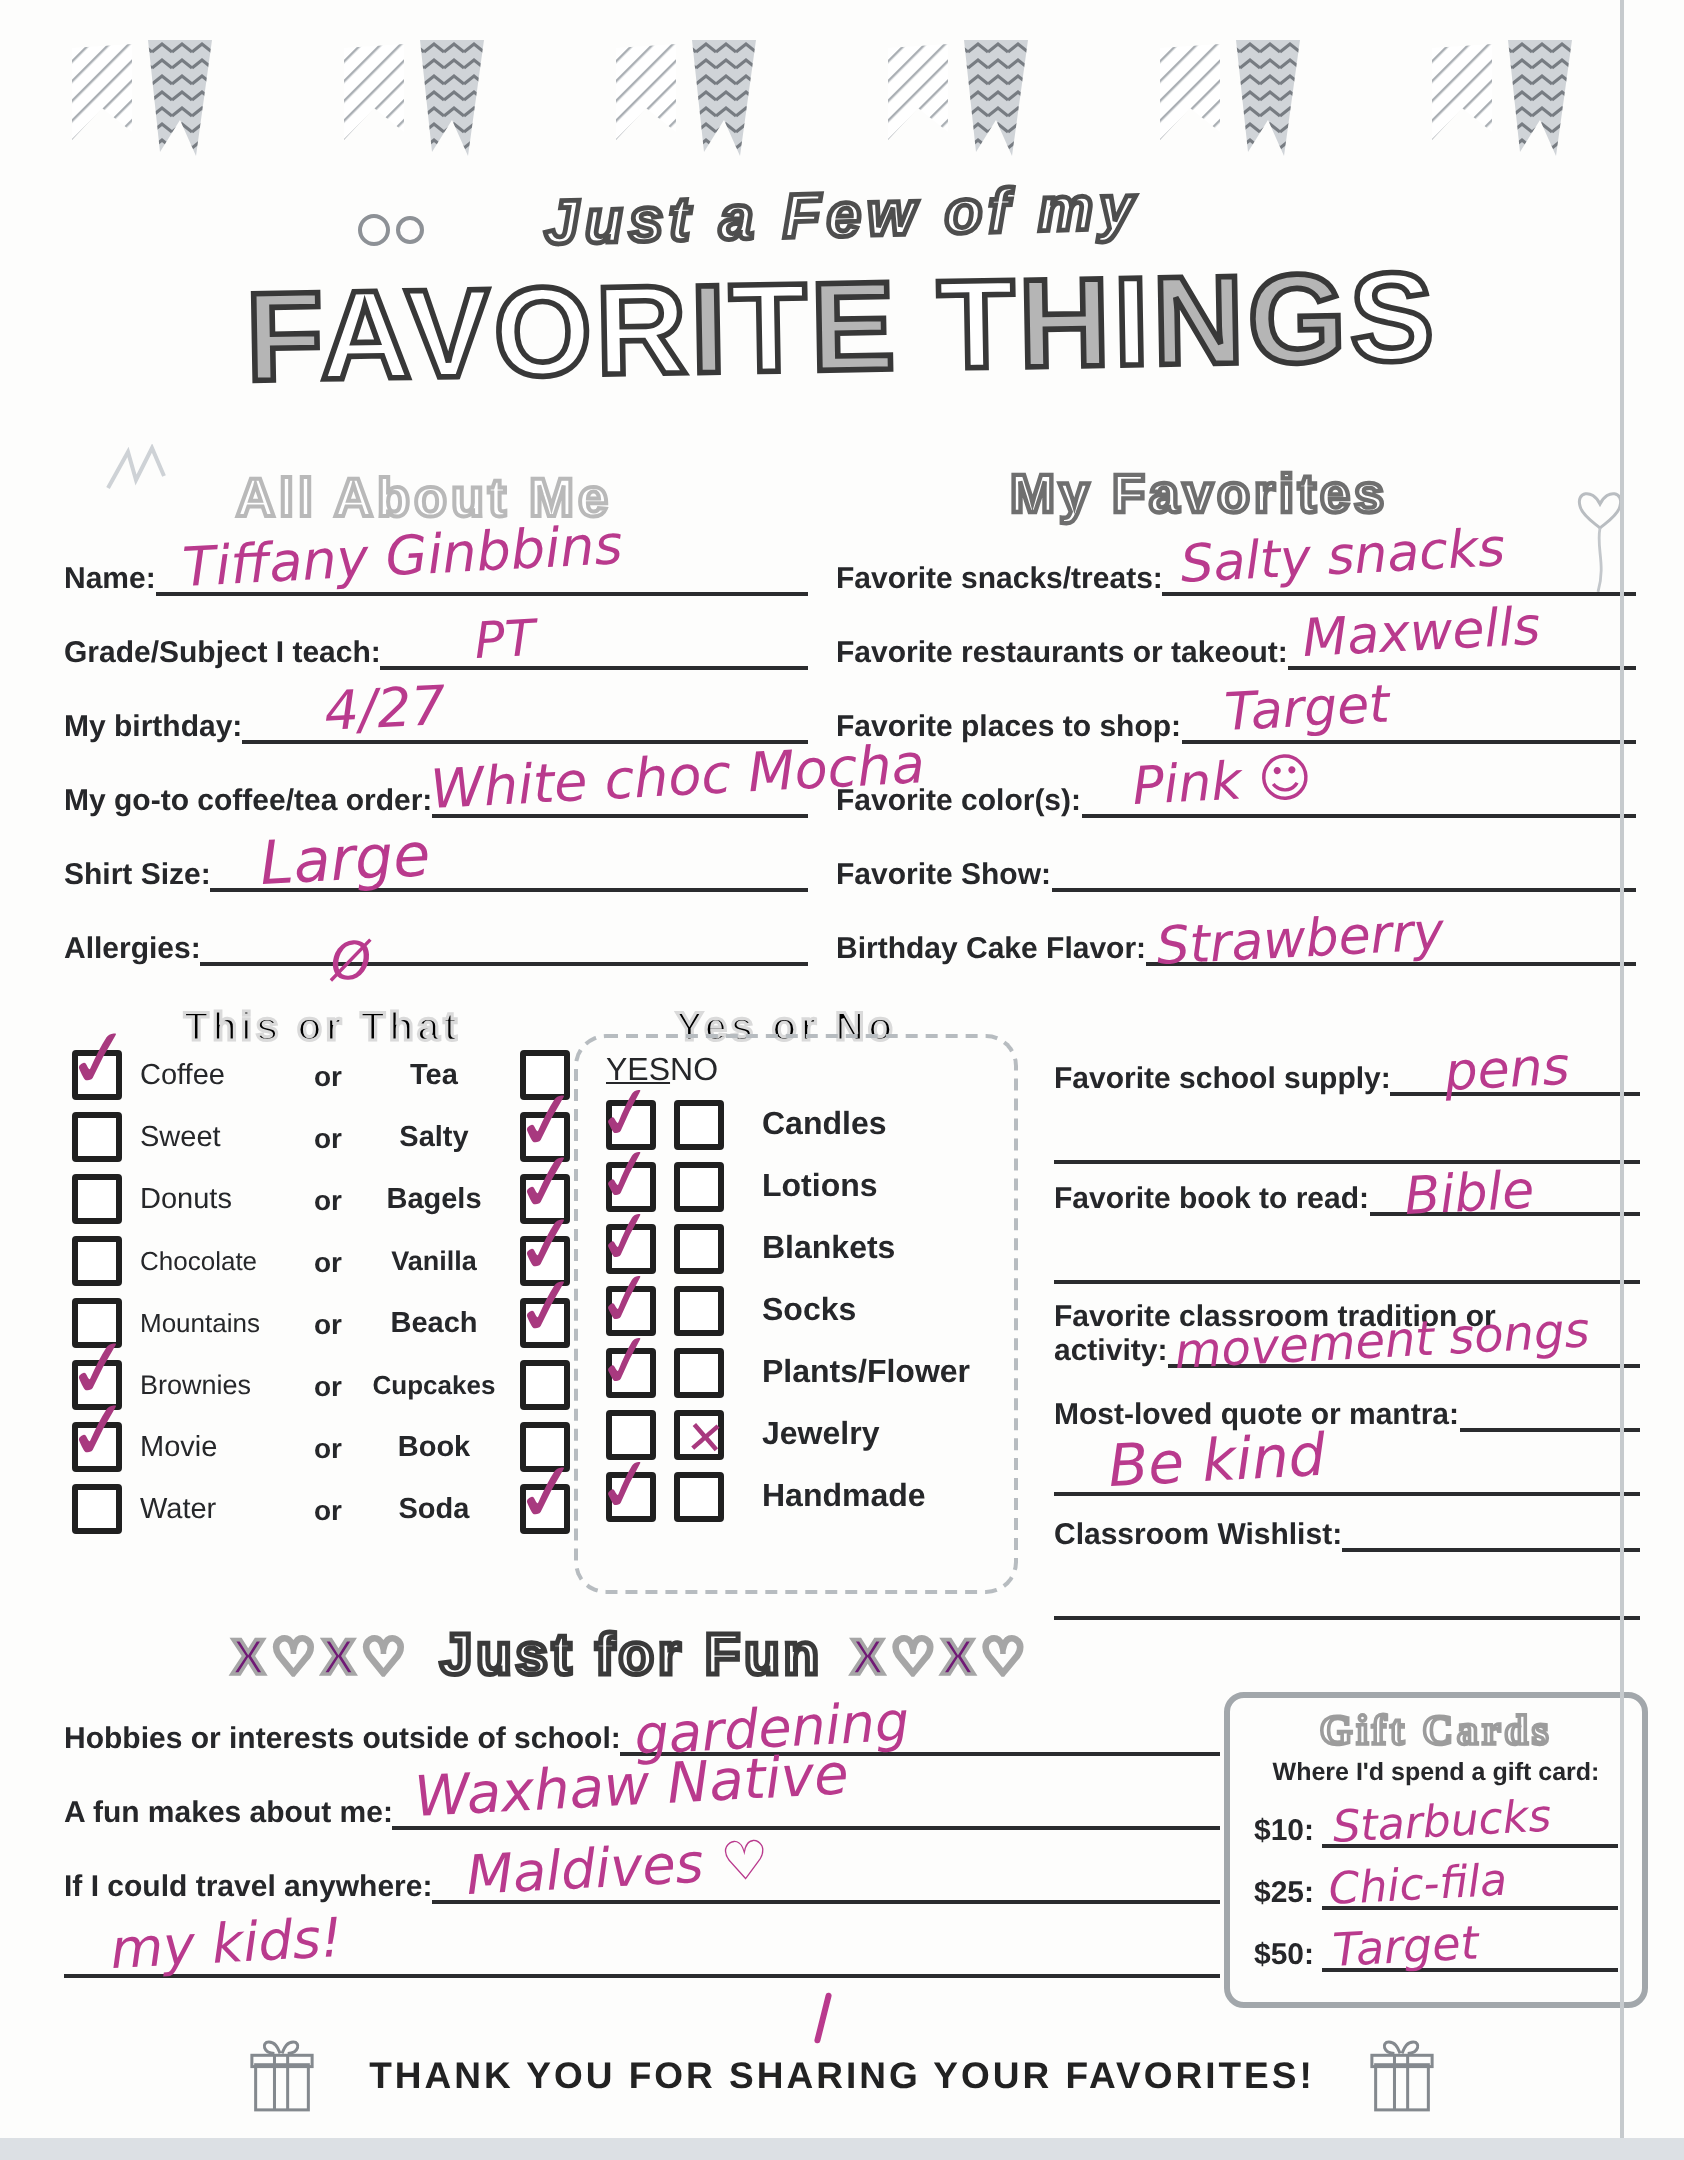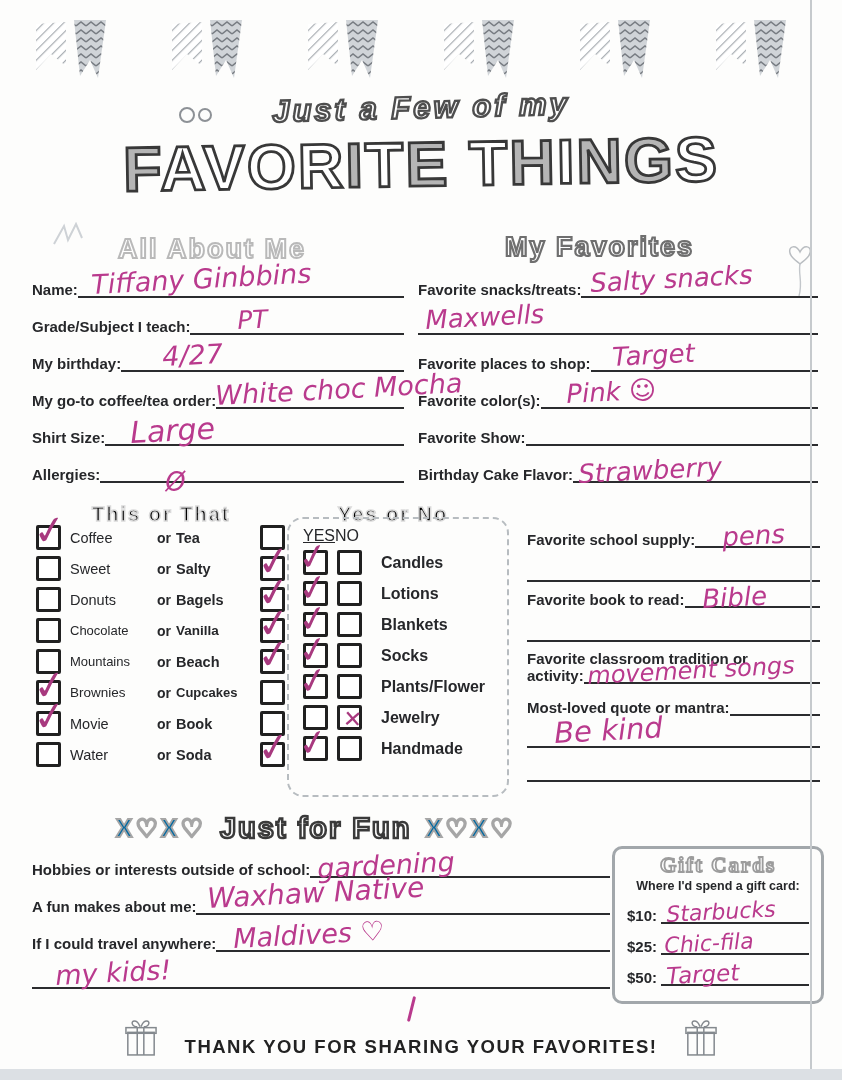--- a/index.html
+++ b/index.html
@@ -16,37 +16,37 @@
     -webkit-text-stroke:2.4px #4e4e4e;transform:rotate(-1.5deg);}
   .title-big{position:absolute;top:128px;left:0;width:100%;text-align:center;
     font-size:63px;font-weight:900;letter-spacing:2px;color:#fff;
     -webkit-text-stroke:2.8px #383838;transform:rotate(-1deg);white-space:nowrap;}
   .title-big .shaded{color:#b5b5b5;}
   .bubble{font-weight:900;color:#fff;letter-spacing:2px;}
   .h-allabout{position:absolute;left:118px;top:234px;font-size:27px;-webkit-text-stroke:2px #b9b9b9;}
   .h-myfav{position:absolute;left:505px;top:232px;font-size:27px;-webkit-text-stroke:2.2px #6f6f6f;}
   .h-faint{position:absolute;font-size:20px;-webkit-text-stroke:1.6px #dadada;color:#000000;letter-spacing:2px;font-weight:900;}
   .h-jff{font-size:29px;-webkit-text-stroke:2.5px #3a3a3a;}
-  .h-xoxo{font-size:25px;-webkit-text-stroke:1.8px #a6a6a6;color:#0369a1;font-weight:900;letter-spacing:3px;}
+  .h-xoxo{font-size:25px;-webkit-text-stroke:1.8px #a6a6a6;color:#701a75;font-weight:900;letter-spacing:3px;}
   .h-gift{font-size:21px;-webkit-text-stroke:1.8px #9c9c9c;text-align:center;display:block;font-family:Liberation Serif, serif;}
   
   .col{position:absolute;display:flex;flex-direction:column;}
   .frow{display:flex;align-items:flex-end;position:relative;height:18px;}
   .lbl{font-weight:bold;font-size:15px;white-space:nowrap;color:#26272a;}
   .line{flex:1;border-bottom:2px solid #2b2c2e;height:16px;position:relative;}
   .fullline{border-bottom:2px solid #2b2c2e;height:16px;position:relative;}
   .hw{position:absolute;font-family:"DejaVu Sans", cursive;font-style:italic;
       color:#b93a8d;white-space:nowrap;line-height:1;transform:rotate(-3deg);transform-origin:left bottom;}
   
   .cbox{width:25px;height:25px;border:3px solid #202020;border-radius:2px;background:#fff;
         position:relative;display:inline-block;box-sizing:border-box;flex:none;}
   .tot-grid{position:absolute;left:36px;top:524px;width:252px;}
   .tot-row{display:grid;grid-template-columns:28px 88px 24px 84px 28px;align-items:center;height:27px;margin-bottom:4px;}
   .tot-l{font-size:14.5px;font-weight:normal;padding-left:6px;white-space:nowrap;}
-  .tot-r{font-size:14.5px;font-weight:bold;text-align:left;padding-right:2px;white-space:nowrap;}
+  .tot-r{font-size:14.5px;font-weight:bold;text-align:center;padding-right:2px;white-space:nowrap;}
   .tot-or{font-size:14px;font-weight:bold;text-align:center;}
   .tot-chk{position:absolute;left:-6px;top:-18px;font-size:40px;color:#a8397f;
            transform:rotate(-8deg);pointer-events:none;line-height:1;}
   .yn-box{position:absolute;left:287px;top:517px;width:222px;height:280px;box-sizing:border-box;
           border:2px dashed #b7bcc0;border-radius:16px;padding:8px 0 0 14px;}
   .yn-head{display:flex;font-weight:normal;font-size:16px;margin-bottom:4px;}
   .yn-head .yes{text-decoration:underline;}
   .yn-row{display:grid;grid-template-columns:34px 34px 1fr;align-items:center;height:27px;margin-bottom:4px;}
   .yn-lbl{font-size:16px;font-weight:bold;padding-left:10px;white-space:nowrap;}
   .yn-chk{position:absolute;left:-8px;top:-14px;font-size:36px;color:#a8397f;
@@ -55,21 +55,21 @@
   
   .gift-box{position:absolute;left:612px;top:846px;width:212px;height:158px;box-sizing:border-box;
             border:3px solid #a2a7ab;border-radius:10px;padding:4px 12px 0 12px;}
   .gift-sub{font-weight:bold;font-size:12.5px;text-align:center;line-height:1.15;margin-top:1px;}
   .gift-row{display:flex;align-items:flex-end;height:16px;margin-top:15px;position:relative;}
   .gift-amt{font-weight:bold;font-size:15px;margin-right:4px;white-space:nowrap;}
   
   .jff-head{position:absolute;top:812px;left:0;width:75%;display:flex;justify-content:center;
             align-items:center;gap:14px;}
   .thanks{position:absolute;top:1018px;left:0;width:100%;display:flex;justify-content:center;
-          align-items:flex-end;gap:28px;font-weight:bold;font-size:18.5px;letter-spacing:1.5px;color:#222;}
+          align-items:center;gap:28px;font-weight:bold;font-size:18.5px;letter-spacing:1.5px;color:#222;}
   .doodle{position:absolute;}
   .pink-stroke{position:absolute;left:410px;top:996px;width:3px;height:26px;background:#b93a8d;transform:rotate(14deg);border-radius:2px;}
 </style>
 </head>
 <body>
 
 <div class="page">
 
   <svg width="0" height="0" style="position:absolute">
     <defs>
@@ -172,20 +172,21 @@
   </div>
 
   <div class="col" style="left:418px;top:280px;width:400px;gap:19px">
     <div class="frow">
       <span class="lbl">Favorite snacks/treats:</span>
       <span class="line">
         <span class="hw" style="left:10px;bottom:0px;font-size:26px">Salty snacks</span>
       </span>
     </div>
     <div class="frow">
+      <span class="lbl">Favorite restaurants or takeout:</span>
       <span class="line">
         <span class="hw" style="left:8px;bottom:0px;font-size:26px">Maxwells</span>
       </span>
     </div>
     <div class="frow">
       <span class="lbl">Favorite places to shop:</span>
       <span class="line">
         <span class="hw" style="left:22px;bottom:0px;font-size:26px">Target</span>
       </span>
     </div>
@@ -391,20 +392,26 @@
       <span class="line">
         <span class="hw" style="left:4px;bottom:-6px;font-size:24px">movement songs</span>
       </span>
     </div>
     <div class="frow" style="margin-top:14px">
       <span class="lbl">Most-loved quote or mantra:</span>
       <span class="line"></span>
     </div>
     <div class="fullline" style="margin-top:14px">
       <span class="hw" style="left:28px;bottom:-2px;font-size:29px">Be kind</span>
+    </div>
+    <div class="frow" style="margin-top:10px">
+      <span class="lbl">Classroom Wishlist:</span>
+      <span class="line">
+        <span class="hw" style="left:10px;bottom:0px;font-size:24px"></span>
+      </span>
     </div>
     <div class="fullline" style="margin-top:16px"></div>
   </div>
 
   <div class="jff-head">
     <span class="h-xoxo">X♡X♡</span>
     <span class="bubble h-jff">Just for Fun</span>
     <span class="h-xoxo">X♡X♡</span>
   </div>
   <div class="col" style="left:32px;top:860px;width:578px;gap:19px">

